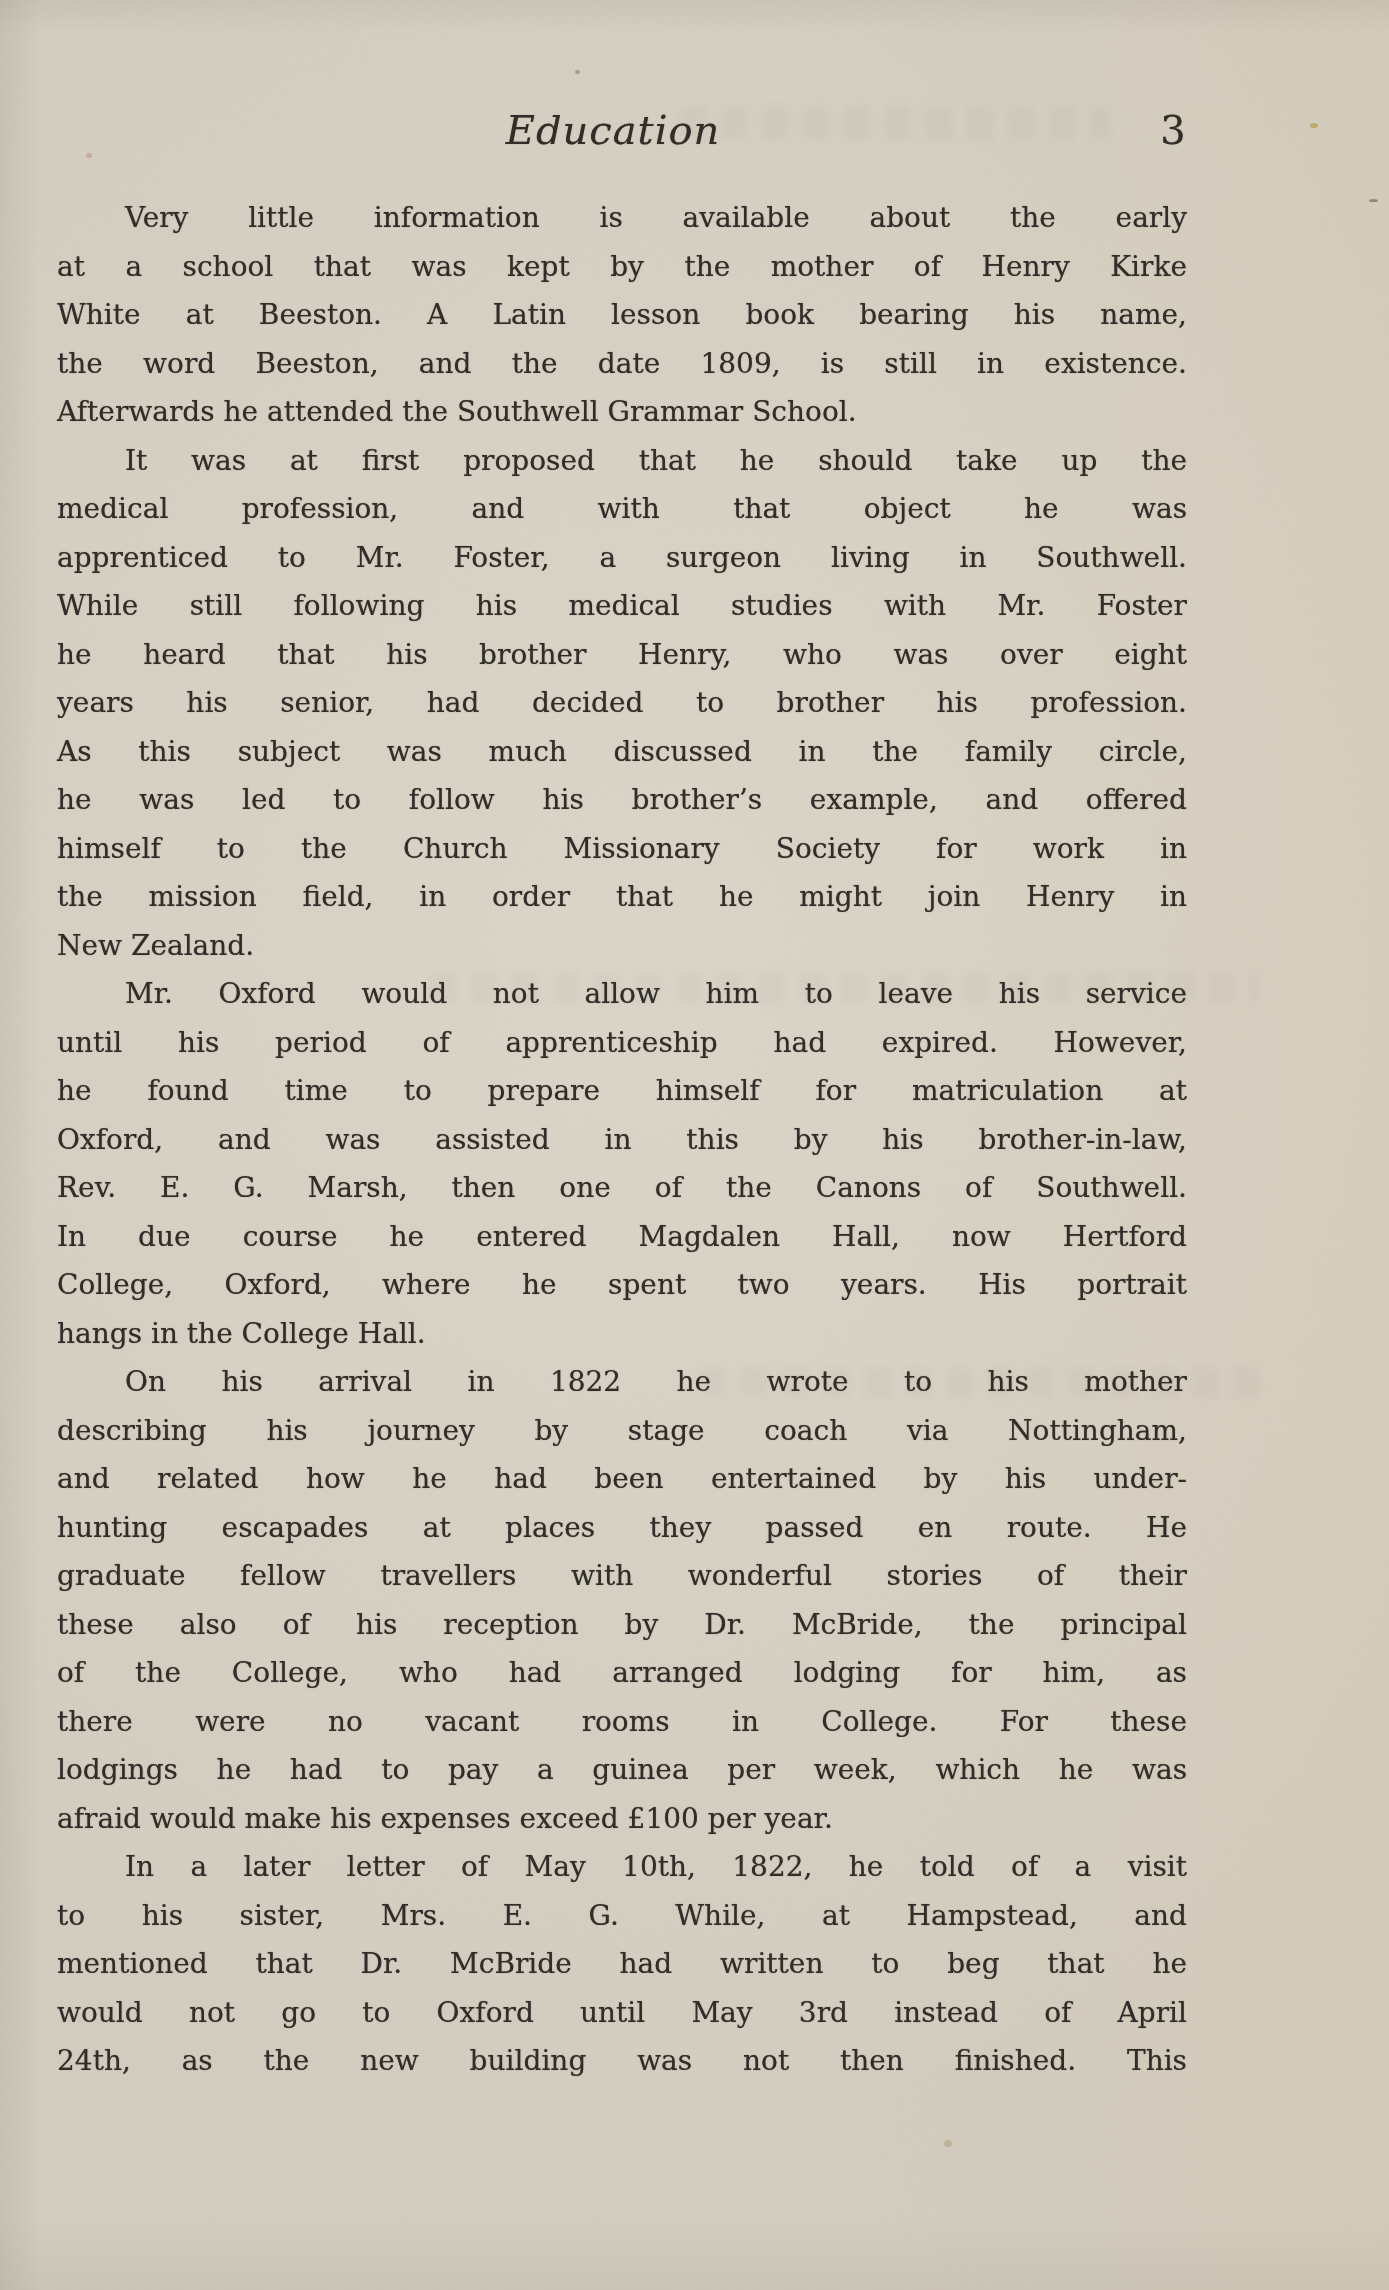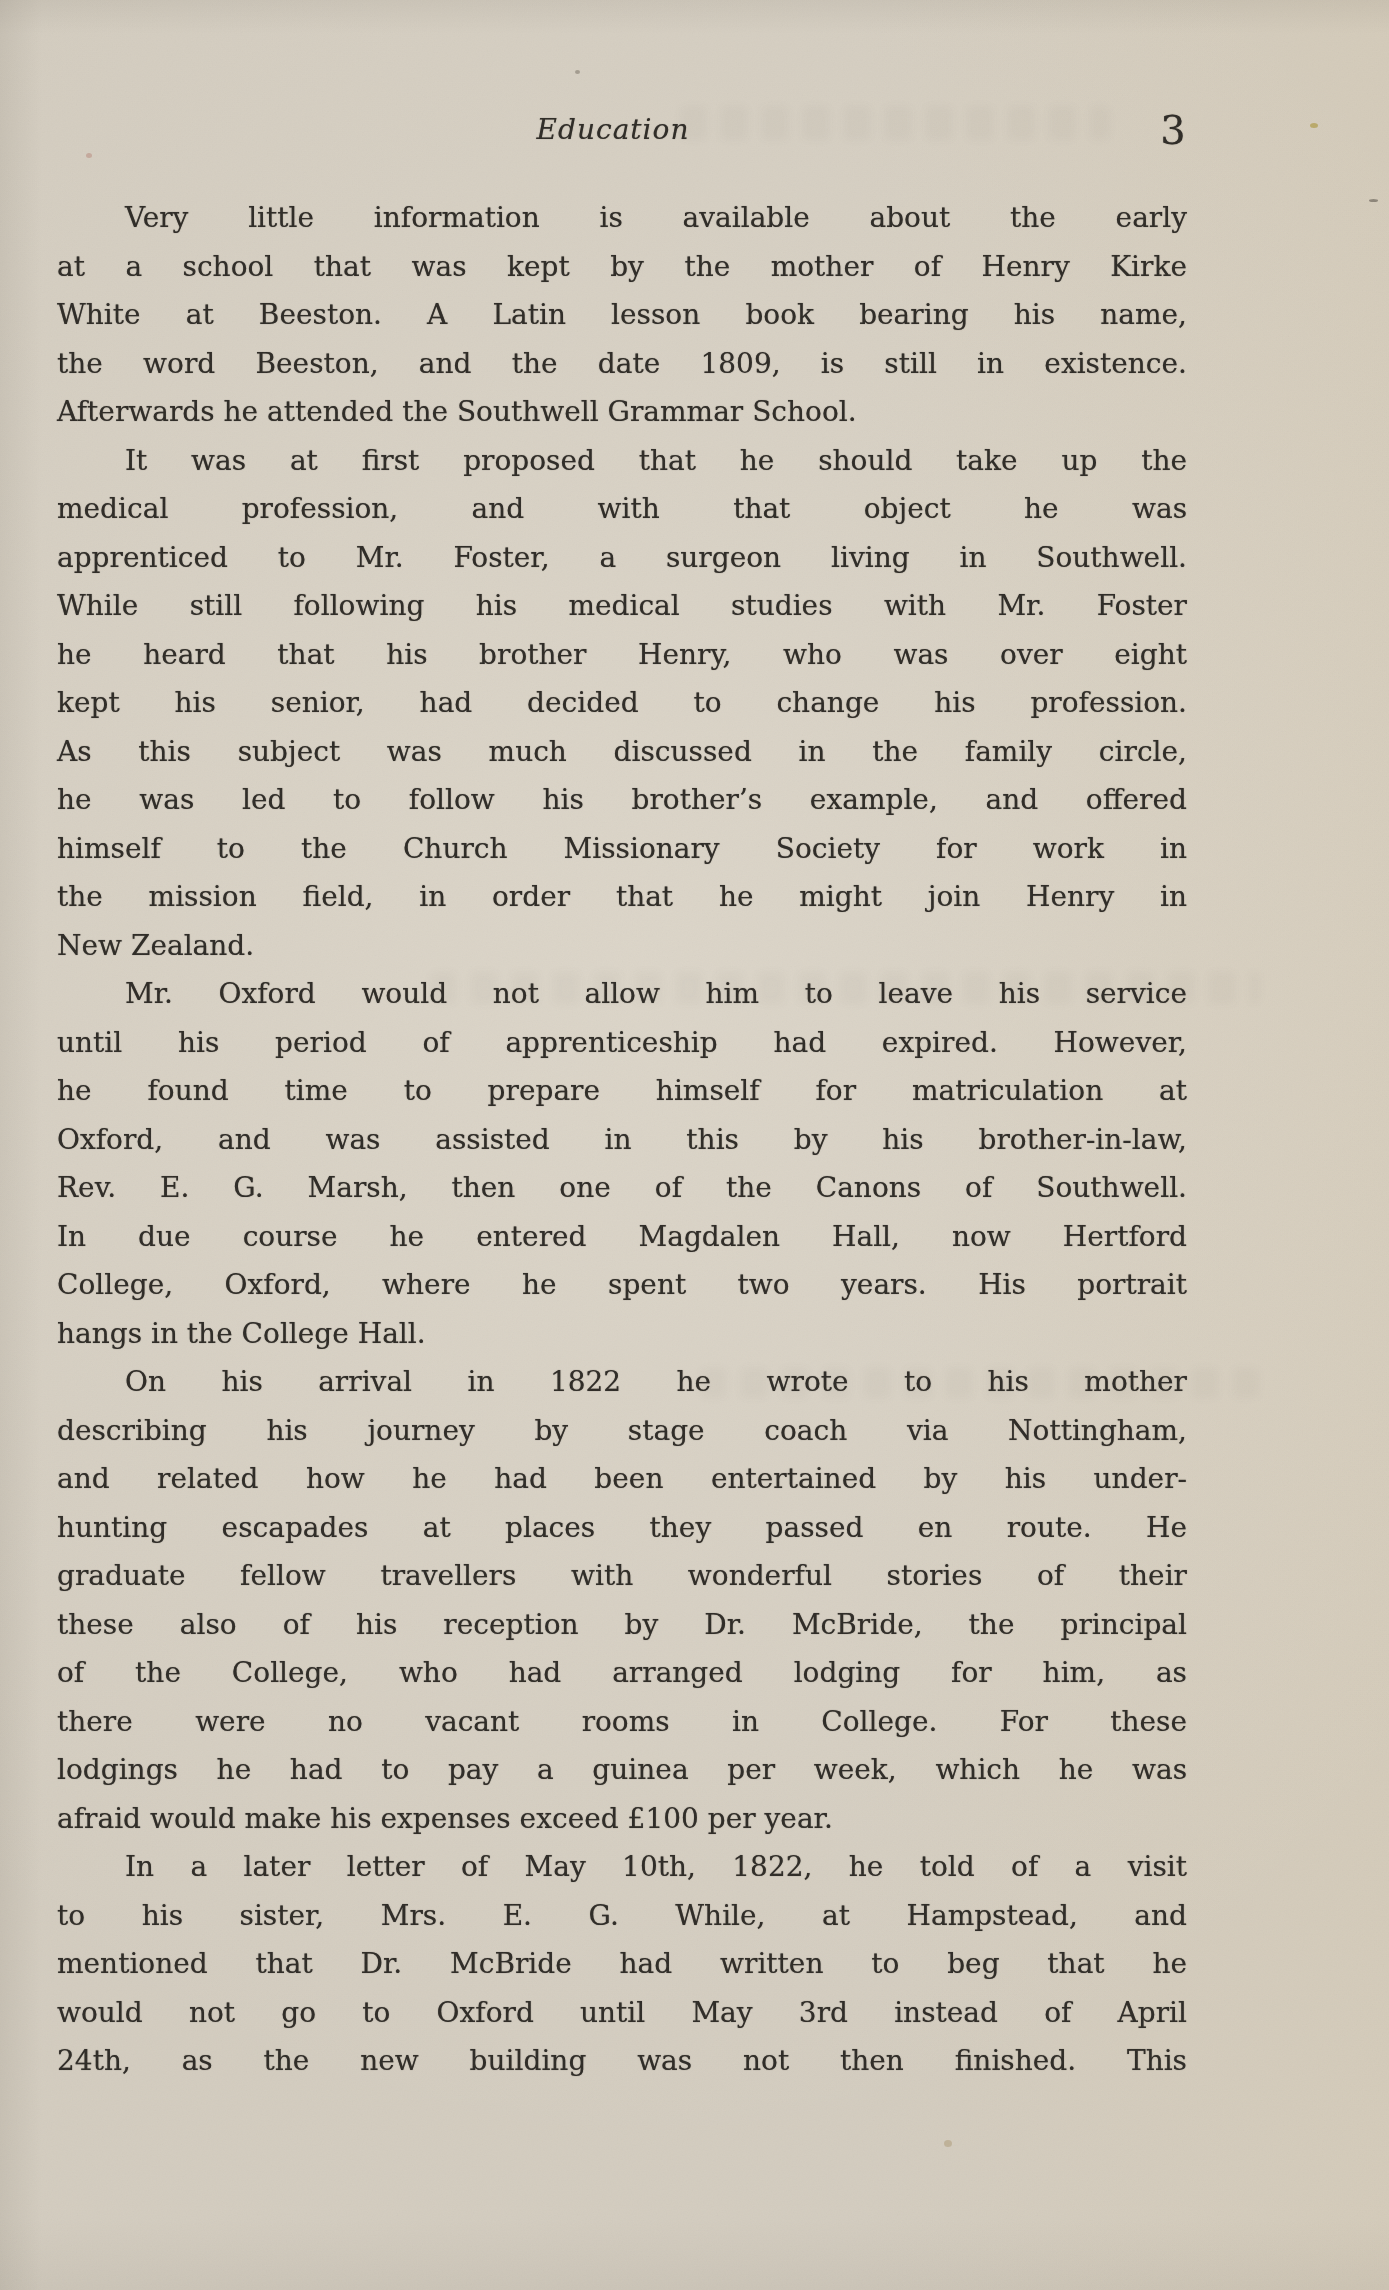--- a/index.html
+++ b/index.html
@@ -28,21 +28,21 @@
   .running-head {
     position: absolute;
     top: 104px; left: 0;
     width: 1389px; height: 52px;
   }
   .head-title {
     position: absolute;
     left: 613px; top: 0;
     transform: translateX(-50%);
     font-style: italic;
-    font-size: 28px;
+    font-size: 40px;
     line-height: 52px;
     letter-spacing: 1px;
     text-shadow: 0 0 1px rgba(46,42,37,0.55);
   }
   .page-number {
     position: absolute;
     left: 1173px; top: 0;
     transform: translateX(-50%);
     font-size: 40px;
     line-height: 52px;
@@ -99,21 +99,21 @@
       <div class="line indent">Very little information is available about the early</div>
       <div class="line">at a school that was kept by the mother of Henry Kirke</div>
       <div class="line">White at Beeston.  A Latin lesson book bearing his name,</div>
       <div class="line">the word Beeston, and the date 1809, is still in existence.</div>
       <div class="line endpara">Afterwards he attended the Southwell Grammar School.</div>
       <div class="line indent">It was at first proposed that he should take up the</div>
       <div class="line">medical profession, and with that object he was</div>
       <div class="line">apprenticed to Mr. Foster, a surgeon living in Southwell.</div>
       <div class="line">While still following his medical studies with Mr. Foster</div>
       <div class="line">he heard that his brother Henry, who was over eight</div>
-      <div class="line">kept his senior, had decided to change his profession.</div>
+      <div class="line">years his senior, had decided to brother his profession.</div>
       <div class="line">As this subject was much discussed in the family circle,</div>
       <div class="line">he was led to follow his brother’s example, and offered</div>
       <div class="line">himself to the Church Missionary Society for work in</div>
       <div class="line">the mission field, in order that he might join Henry in</div>
       <div class="line endpara">New Zealand.</div>
       <div class="line indent">Mr. Oxford would not allow him to leave his service</div>
       <div class="line">until his period of apprenticeship had expired.  However,</div>
       <div class="line">he found time to prepare himself for matriculation at</div>
       <div class="line">Oxford, and was assisted in this by his brother-in-law,</div>
       <div class="line">Rev. E. G. Marsh, then one of the Canons of Southwell.</div>

